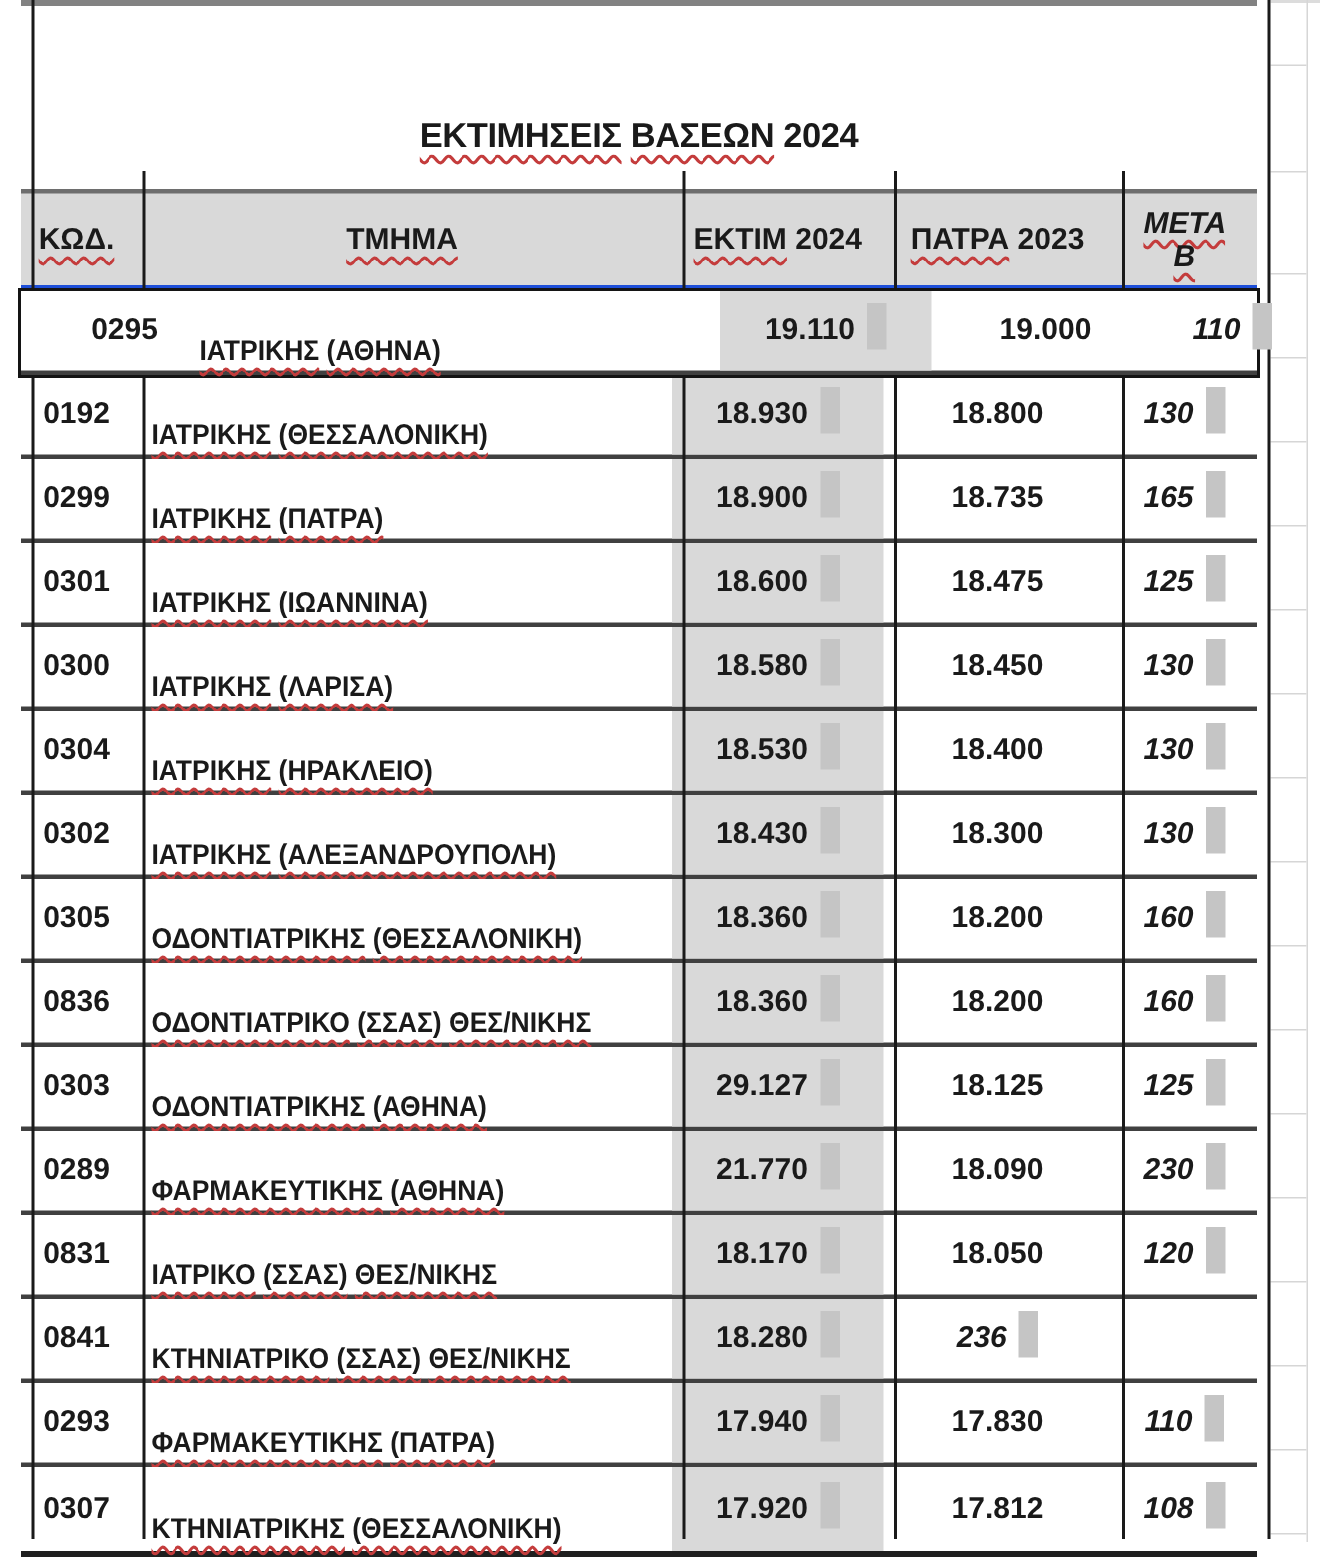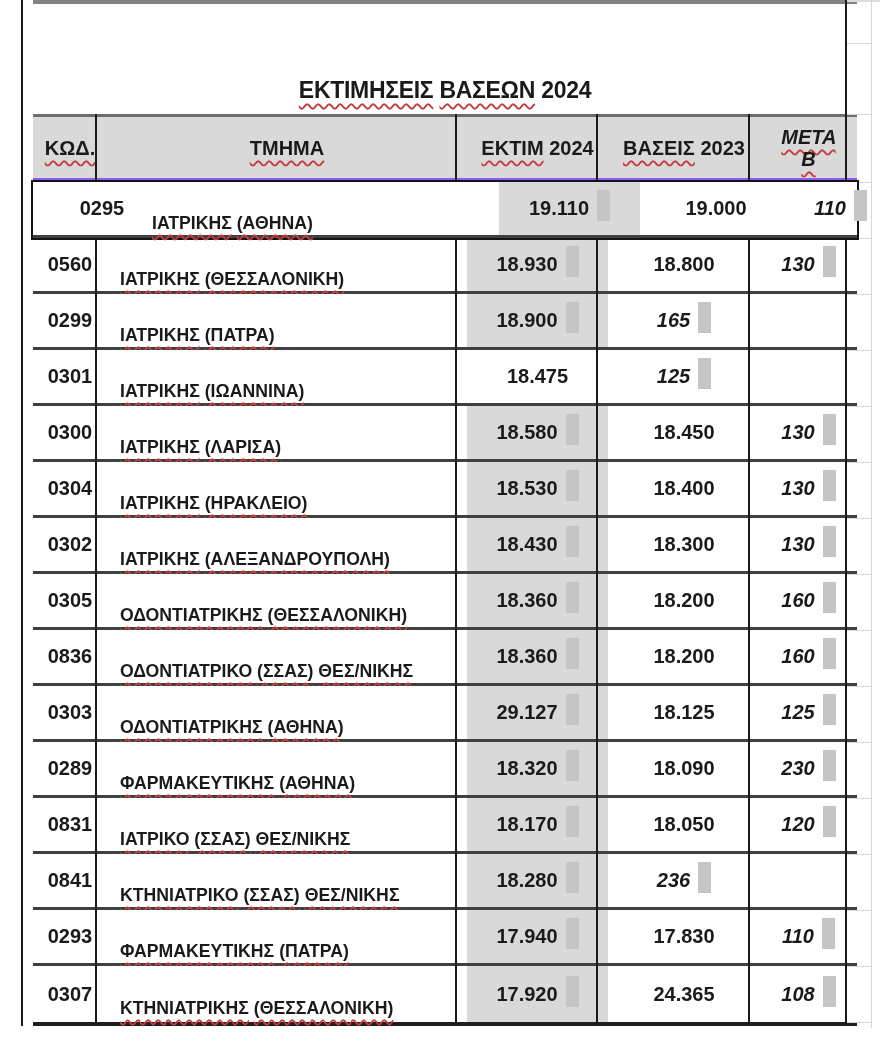--- a/index.html
+++ b/index.html
@@ -1,34 +1,34 @@
 <!DOCTYPE html>
 <html><head>
 <meta charset="utf-8">
 <style>
   html,body{margin:0;padding:0;background:#ffffff;}
   .screen{
     position:relative;width:880px;height:1041px;background:#ffffff;overflow:hidden;
     font-family:"Liberation Sans", sans-serif;color:#1a1a1a;font-weight:bold;
   }
-  .tbl{position:absolute;left:33px;top:0;width:824px;}
+  .tbl{position:absolute;left:14px;top:0;width:824px;}
 
   
   .title-cell{
     box-sizing:border-box;height:114px;border-top:4px solid #828282;
     display:flex;align-items:flex-end;justify-content:center;padding-bottom:10px;
     background:#ffffff;
   }
   .title-text{font-size:23px;letter-spacing:-0.3px;white-space:nowrap;}
 
   
   .hdr{
     box-sizing:border-box;height:68px;background:#d9d9d9;
-    border-top:3px solid #6e6e6e;border-bottom:4px solid #8b5cf6;
-    display:grid;grid-template-columns:74px 360px 141px 152px 97px;
+    border-top:3px solid #6e6e6e;border-bottom:4px solid #1d4ed8;
+    display:grid;grid-template-columns:74px 360px 141px 152px 97px;margin-top:12px;
   }
   .hcell{display:flex;align-items:center;justify-content:center;text-align:center;
     font-size:20px;line-height:1.1;}
   .hcell.meta{font-style:italic;}
   .hcell.meta .winner{display:inline-block;width:62px;}
 
   
   .row{
     box-sizing:border-box;height:56px;border-bottom:3px solid #404040;background:#ffffff;
     display:grid;grid-template-columns:74px 360px 141px 152px 97px;position:relative;
@@ -72,21 +72,21 @@
       <div class="hcell">
         <span><span class="wavy">ΚΩΔ.</span></span>
       </div>
       <div class="hcell">
         <span><span class="wavy">ΤΜΗΜΑ</span></span>
       </div>
       <div class="hcell">
         <span><span class="wavy">ΕΚΤΙΜ</span> <span>2024</span></span>
       </div>
       <div class="hcell">
-        <span><span class="wavy">ΒΑΣΕΙΣ</span> <span>2023</span></span>
+        <span><span class="wavy">ΠΑΤΡΑ</span> <span>2023</span></span>
       </div>
       <div class="hcell meta">
         <span class="winner"><span class="wavy">ΜΕΤΑ</span> <span class="wavy">Β</span></span>
       </div>
     </div>
 
     <div id="tbody">
         <div class="row selected">
           <div class="cell c-code">0295</div>
           <div class="cell c-dept">
@@ -96,21 +96,21 @@
             <span class="val">19.110</span>
             <span class="marker"></span>
           </div>
           <div class="cell c-base">19.000</div>
           <div class="cell c-chg">
             <span class="val">110</span>
             <span class="marker"></span>
           </div>
         </div>
         <div class="row">
-          <div class="cell c-code">0560</div>
+          <div class="cell c-code">0192</div>
           <div class="cell c-dept">
             <span class="txt"><span class="wavy">ΙΑΤΡΙΚΗΣ</span> <span class="wavy">(ΘΕΣΣΑΛΟΝΙΚΗ)</span></span>
           </div>
           <div class="cell c-est">
             <span class="val">18.930</span>
             <span class="marker"></span>
           </div>
           <div class="cell c-base">18.800</div>
           <div class="cell c-chg">
             <span class="val">130</span>
@@ -119,30 +119,35 @@
         </div>
         <div class="row">
           <div class="cell c-code">0299</div>
           <div class="cell c-dept">
             <span class="txt"><span class="wavy">ΙΑΤΡΙΚΗΣ</span> <span class="wavy">(ΠΑΤΡΑ)</span></span>
           </div>
           <div class="cell c-est">
             <span class="val">18.900</span>
             <span class="marker"></span>
           </div>
+          <div class="cell c-base">18.735</div>
           <div class="cell c-chg">
             <span class="val">165</span>
             <span class="marker"></span>
           </div>
         </div>
         <div class="row">
           <div class="cell c-code">0301</div>
           <div class="cell c-dept">
             <span class="txt"><span class="wavy">ΙΑΤΡΙΚΗΣ</span> <span class="wavy">(ΙΩΑΝΝΙΝΑ)</span></span>
           </div>
+          <div class="cell c-est">
+            <span class="val">18.600</span>
+            <span class="marker"></span>
+          </div>
           <div class="cell c-base">18.475</div>
           <div class="cell c-chg">
             <span class="val">125</span>
             <span class="marker"></span>
           </div>
         </div>
         <div class="row">
           <div class="cell c-code">0300</div>
           <div class="cell c-dept">
             <span class="txt"><span class="wavy">ΙΑΤΡΙΚΗΣ</span> <span class="wavy">(ΛΑΡΙΣΑ)</span></span>
@@ -231,21 +236,21 @@
             <span class="val">125</span>
             <span class="marker"></span>
           </div>
         </div>
         <div class="row">
           <div class="cell c-code">0289</div>
           <div class="cell c-dept">
             <span class="txt"><span class="wavy">ΦΑΡΜΑΚΕΥΤΙΚΗΣ</span> <span class="wavy">(ΑΘΗΝΑ)</span></span>
           </div>
           <div class="cell c-est">
-            <span class="val">18.320</span>
+            <span class="val">21.770</span>
             <span class="marker"></span>
           </div>
           <div class="cell c-base">18.090</div>
           <div class="cell c-chg">
             <span class="val">230</span>
             <span class="marker"></span>
           </div>
         </div>
         <div class="row">
           <div class="cell c-code">0831</div>
@@ -293,21 +298,21 @@
         </div>
         <div class="row last">
           <div class="cell c-code">0307</div>
           <div class="cell c-dept">
             <span class="txt"><span class="wavy">ΚΤΗΝΙΑΤΡΙΚΗΣ</span> <span class="wavy">(ΘΕΣΣΑΛΟΝΙΚΗ)</span></span>
           </div>
           <div class="cell c-est">
             <span class="val">17.920</span>
             <span class="marker"></span>
           </div>
-          <div class="cell c-base">24.365</div>
+          <div class="cell c-base">17.812</div>
           <div class="cell c-chg">
             <span class="val">108</span>
             <span class="marker"></span>
           </div>
         </div>
       </div>
   </div>
 
   <div id="gridlines"></div>
 

